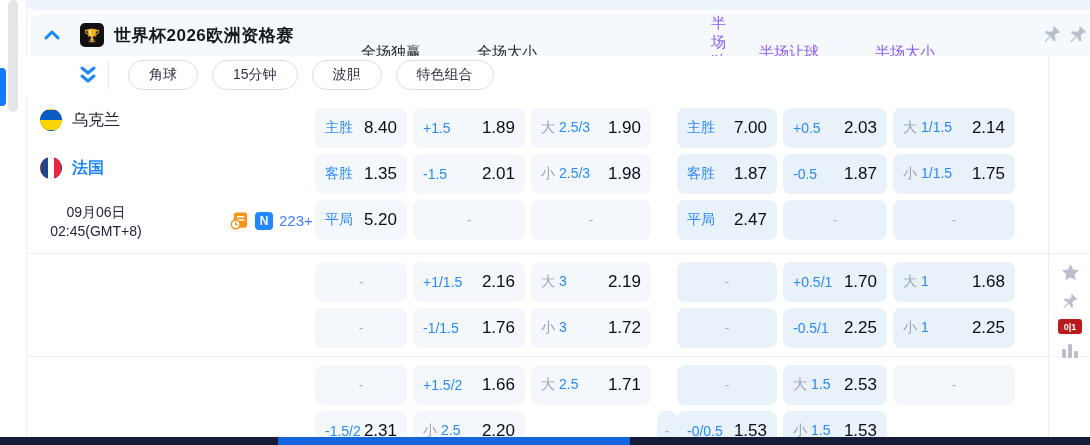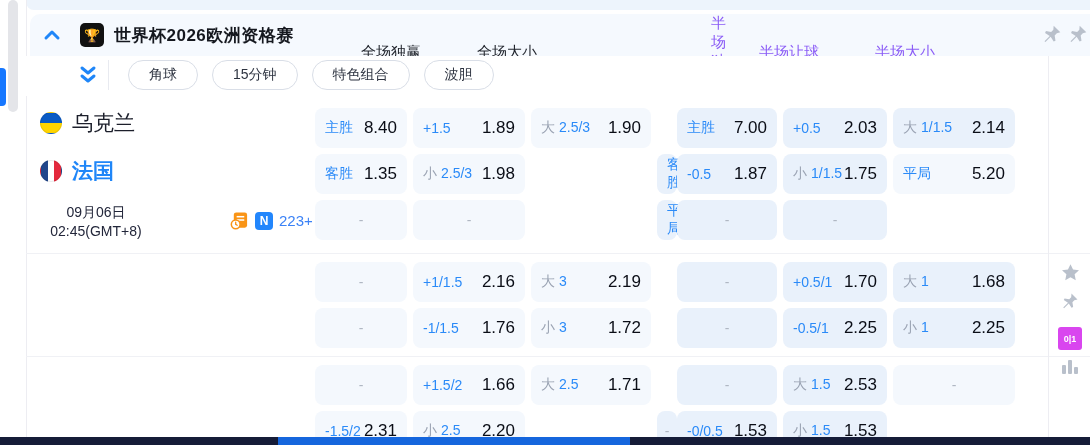--- a/index.html
+++ b/index.html
@@ -31,21 +31,21 @@
   .expand-chevrons { position:absolute; left:52px; top:8px; width:20px; height:22px; cursor:pointer; }
   .filter-divider { position:absolute; left:82px; top:4px; width:1px; height:30px; background:#e8eaf0; }
   .pills { position:absolute; left:102px; top:4px; display:flex; gap:14px; }
   .pill { height:30px; padding:0 20px; border:1px solid #d9dee7; border-radius:16px; background:#fff; display:flex; align-items:center; font-size:14px; color:#2d3340; cursor:pointer; white-space:nowrap; }
 
   
   .team-row { position:absolute; left:40px; display:flex; align-items:center; gap:10px; }
   .flag { width:22px; height:22px; border-radius:50%; border:1px solid rgba(0,0,0,.08); flex:0 0 auto; }
   .flag-ua { background:linear-gradient(to bottom,#0a5bc4 50%,#ffd500 50%); }
   .flag-fr { background:linear-gradient(to right,#21468b 33%,#ffffff 33% 66%,#e4293d 66%); }
-  .team-name { font-size:21px; color:#1c1f2b; }
+  .team-name { font-size:16px; color:#1c1f2b; }
   .team-name.away { color:#1f86f8; font-weight:bold; }
   .datetime { position:absolute; left:28px; top:203px; width:136px; text-align:center; font-size:14px; color:#22263a; line-height:1.35; }
   .more-markets { position:absolute; left:230px; top:211px; display:flex; align-items:center; gap:6px; cursor:pointer; }
   .n-badge { width:18px; height:18px; background:#2286fc; border-radius:4px; color:#fff; font-size:12px; font-weight:bold; display:flex; align-items:center; justify-content:center; }
   .more-count { font-size:15px; color:#3b82f6; }
 
   
   .odds-group { position:absolute; left:315px; width:700px; display:grid; grid-template-columns:92px 112px 120px 14px 100px 104px 122px; column-gap:6px; grid-auto-rows:40px; row-gap:6px; }
   .cell { border-radius:8px; display:flex; align-items:center; justify-content:space-between; padding:0 10px; cursor:pointer; }
   .cell.full { background:#f4f8fd; }
@@ -55,21 +55,21 @@
   .cell .val { font-size:17px; font-weight:normal; color:#0a0d16; }
   .cell.dash { justify-content:center; cursor:default; }
   .cell .dash-mark { font-size:14px; color:#b0b7c3; }
   .spacer { pointer-events:none; }
 
   .h-line { position:absolute; left:26px; right:0; height:1px; background:#f0f1f5; }
 
   
   .right-divider { position:absolute; left:1048px; top:56px; width:1px; height:381px; background:#ededf2; }
   .action-icons { position:absolute; left:1058px; top:262px; width:24px; display:flex; flex-direction:column; align-items:center; gap:9px; }
-  .stat-badge { width:24px; height:23px; background:#d946ef; border-radius:3px; color:#fff; font-size:9px; font-weight:bold; display:flex; align-items:center; justify-content:center; cursor:pointer;margin-top:8px; }
+  .stat-badge { width:24px; height:15px; background:#b91c1c; border-radius:3px; color:#fff; font-size:9px; font-weight:bold; display:flex; align-items:center; justify-content:center; cursor:pointer; }
   .icon-btn { cursor:pointer; display:flex; }
 
   
   .bottom-bar { position:absolute; left:0; right:0; top:437px; height:8px; background:#151c38; z-index:5; }
   .bottom-thumb { position:absolute; left:278px; top:0; width:352px; height:8px; background:#1566dd; cursor:grab; }
 
   svg.glyph { display:block; }
 </style>
 </head>
 <body>
@@ -115,22 +115,22 @@
     <span class="expand-chevrons icon-btn">
       <svg class="glyph" width="20" height="22" viewBox="0 0 20 22">
         <polyline points="4,4 10,9 16,4" fill="none" stroke="#1f86f8" stroke-width="3" stroke-linecap="round" stroke-linejoin="round"></polyline>
         <polyline points="4,12 10,17 16,12" fill="none" stroke="#1f86f8" stroke-width="3" stroke-linecap="round" stroke-linejoin="round"></polyline>
       </svg>
     </span>
     <span class="filter-divider"></span>
     <div class="pills">
         <div class="pill">角球</div>
         <div class="pill">15分钟</div>
+        <div class="pill">波胆</div>
         <div class="pill">特色组合</div>
-        <div class="pill">波胆</div>
       </div>
   </div>
 
   <div class="team-row" style="top:109px;">
     <span class="flag flag-ua"></span>
     <span class="team-name">乌克兰</span>
   </div>
   <div class="team-row" style="top:157px;">
     <span class="flag flag-fr"></span>
     <span class="team-name away">法国</span>
@@ -188,20 +188,24 @@
           <span class="pfx">大</span>
           <span>1/1.5</span>
         </span>
         <span class="val">2.14</span>
       </div>
       <div class="cell full">
         <span class="lbl">客胜</span>
         <span class="val">1.35</span>
       </div>
       <div class="cell full">
+        <span class="lbl">-1.5</span>
+        <span class="val">2.01</span>
+      </div>
+      <div class="cell full">
         <span class="lbl">
           <span class="pfx">小</span>
           <span>2.5/3</span>
         </span>
         <span class="val">1.98</span>
       </div>
       <div class="spacer"></div>
       <div class="cell half">
         <span class="lbl">客胜</span>
         <span class="val">1.87</span>

